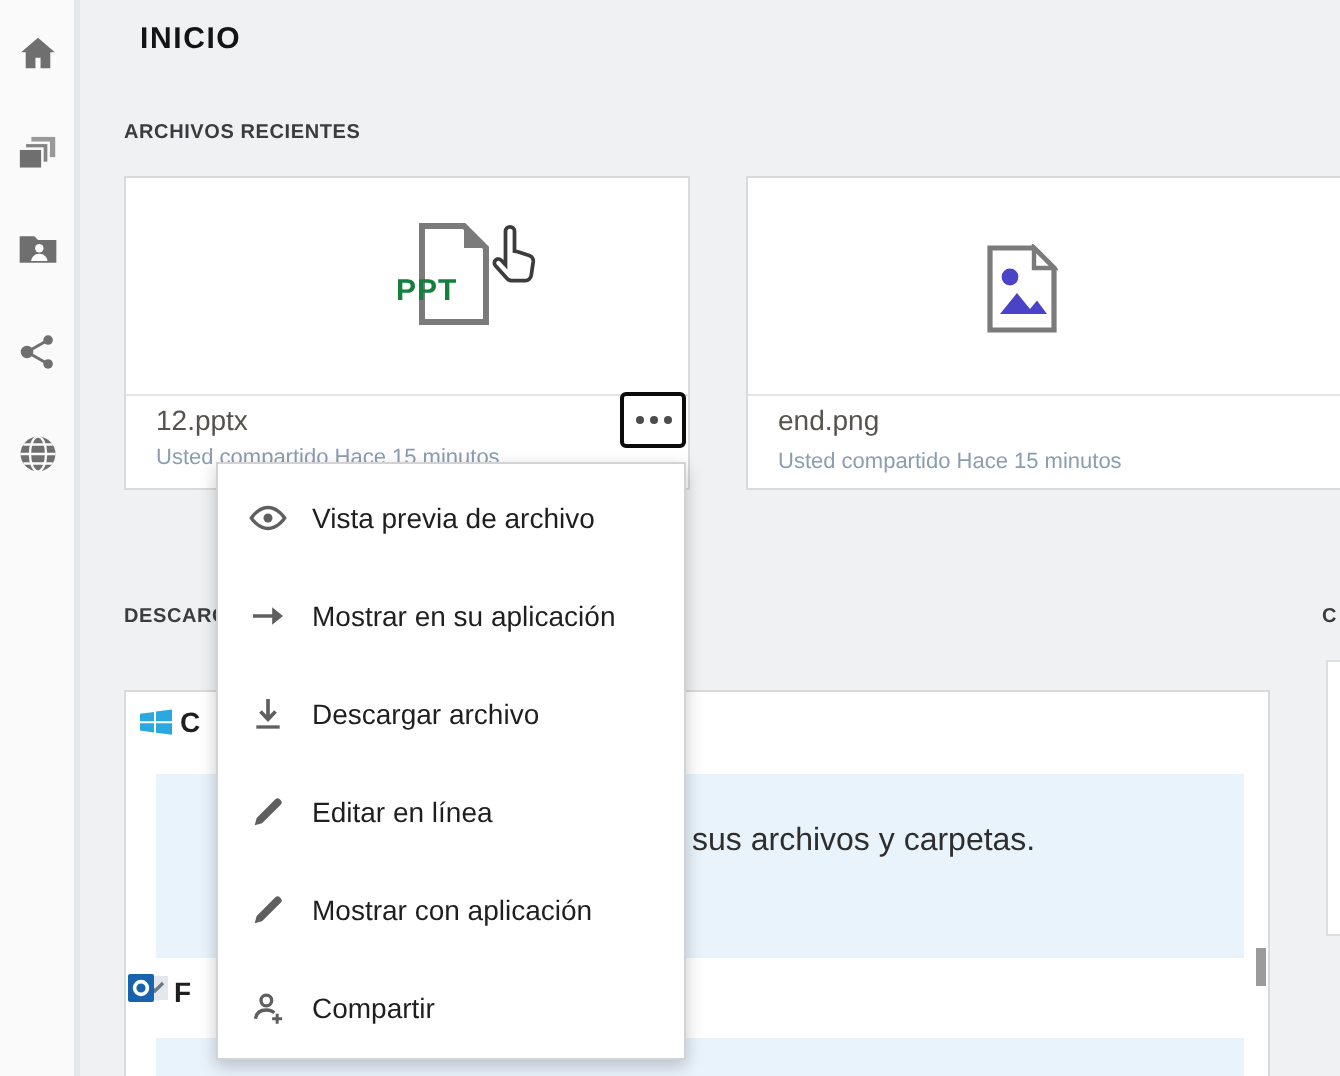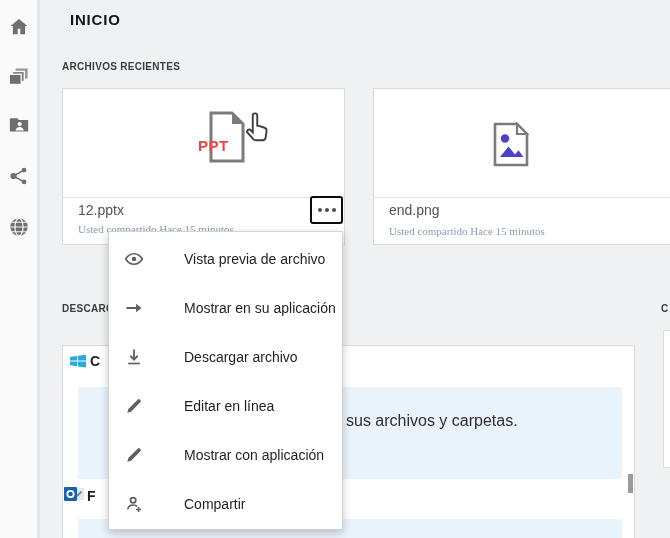--- a/index.html
+++ b/index.html
@@ -23,28 +23,28 @@
   .downloads-heading { left:62px; top:303px; }
   .right-heading { left:661px; top:303px; }
 
   
   .file-card { position:absolute; top:88px; height:157px; background:#fff;
                border:1px solid #d8dadc; }
   .file-card.c1 { left:62px; width:283px; }
   .file-card.c2 { left:373px; width:321px; }
   .thumb-divider { position:absolute; left:0; top:108px; width:100%; height:1px; background:#e2e3e5; }
   .file-name { position:absolute; left:15px; top:113px; font-size:14px; color:#56524d; }
-  .file-sub  { position:absolute; left:15px; font-size:11px; color:#8a9db1;font-family:Liberation Serif, serif; }
+  .file-sub  { position:absolute; left:15px; font-size:11px; color:#8a9db1; }
   .c1 .file-sub { top:134px; }
   .c2 .file-sub { top:136px; }
 
   .ppt-thumb { position:absolute; left:135px; top:22px; width:62px; height:56px; }
   .ppt-thumb svg { position:absolute; left:11px; top:0; }
   .ppt-badge { position:absolute; left:0; top:26px; font-size:15px; font-weight:bold;
-               color:#ef4444; letter-spacing:.5px; background:transparent; }
+               color:#15803d; letter-spacing:.5px; background:transparent; }
   .img-thumb { position:absolute; left:119px; top:33px; width:36px; height:45px; }
 
   .more-btn { position:absolute; left:247px; top:107px; width:33px; height:28px;
               background:#fff; border:2px solid #0b0b0b; border-radius:3px;
               display:flex; align-items:center; justify-content:center; gap:3px; cursor:pointer; }
   .more-btn i { width:4px; height:4px; border-radius:50%; background:#4c4c4c; }
 
   
   .hand-cursor { position:absolute; left:242px; top:110px; width:30px; height:38px; z-index:30; }
 
@@ -67,21 +67,21 @@
   .right-card { position:absolute; left:663px; top:330px; width:30px; height:138px;
                 background:#fff; border:1px solid #dcdee0; }
 
   
   .context-menu { position:absolute; left:108px; top:231px; width:235px; height:299px;
                   background:#fff; border:1px solid #d3d3d3;
                   box-shadow:0 3px 8px rgba(0,0,0,.22); z-index:20; padding-top:2px; }
   .menu-item { height:49px; display:flex; align-items:center; padding-left:15px; cursor:pointer; }
   .menu-item .mi-icon { width:20px; height:20px; margin-right:12px; flex:0 0 20px;
                         display:flex; align-items:center; justify-content:center; }
-  .menu-item .mi-label { font-size:14px; color:#1f1f1f;margin-left:28px; }
+  .menu-item .mi-label { font-size:14px; color:#1f1f1f; }
 </style>
 </head>
 <body>
 
 <div class="screen">
 
   <nav class="sidebar">
     <div class="side-item" style="top:13px">
       <span>
         <svg width="22" height="22" viewBox="0 0 24 24">

